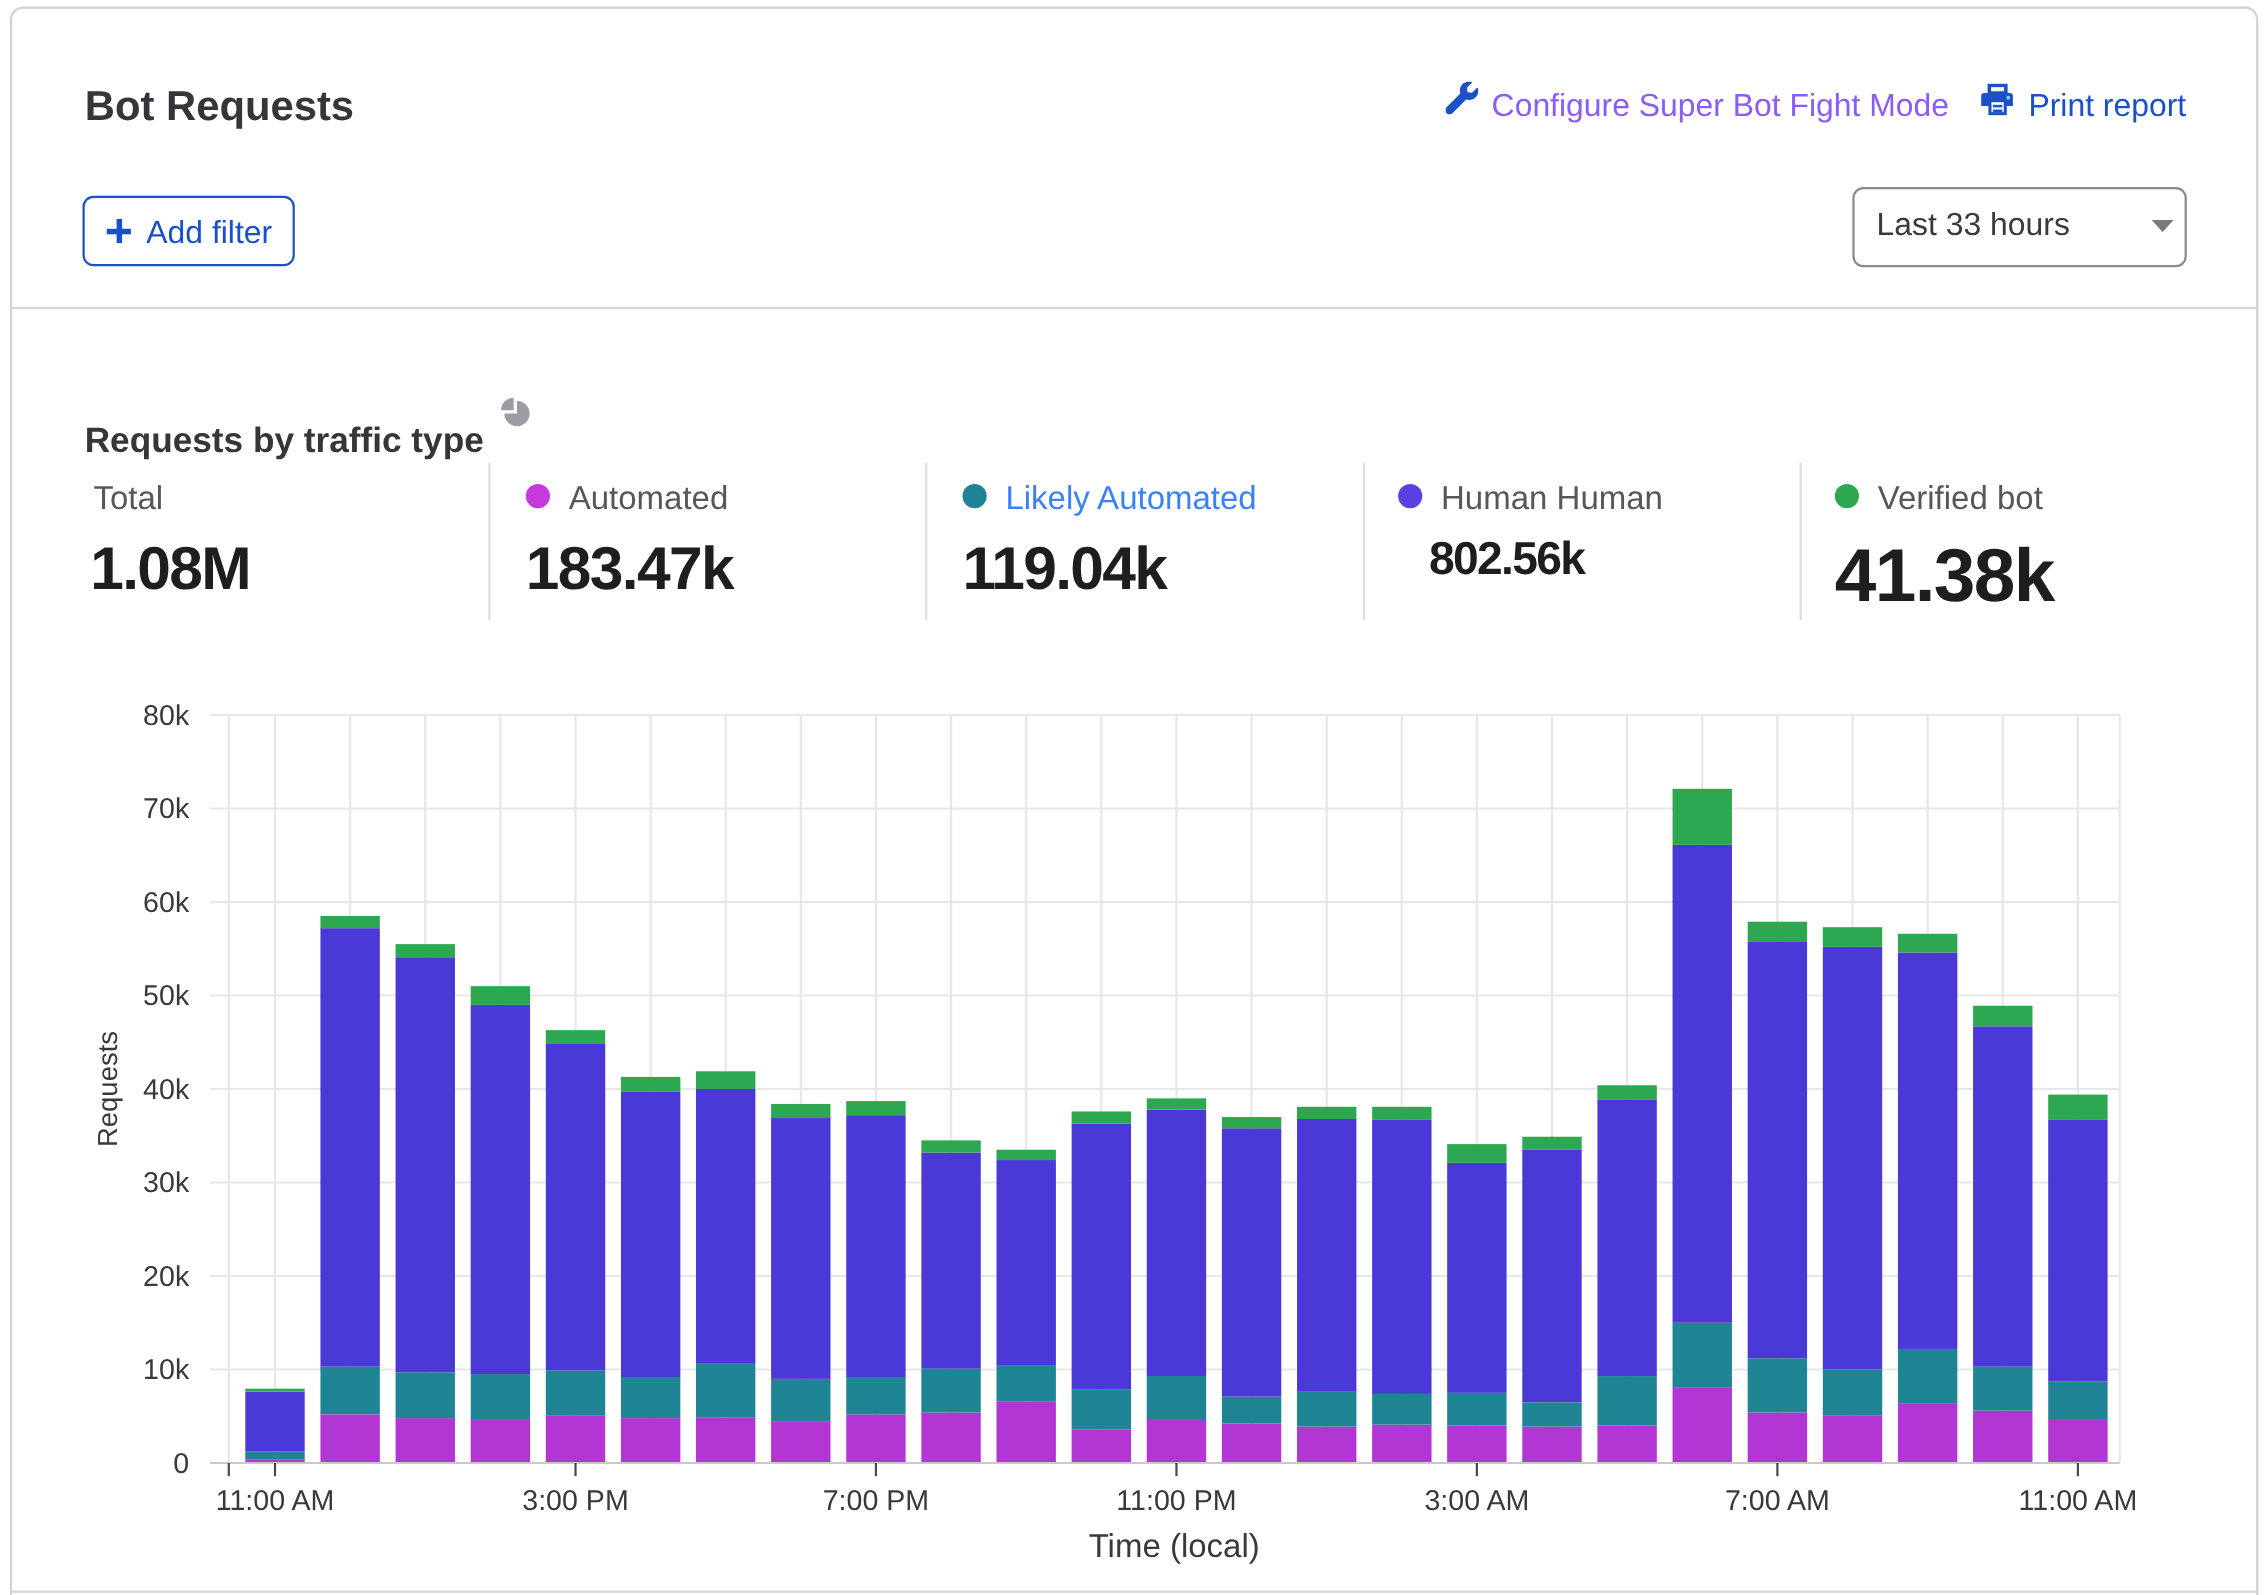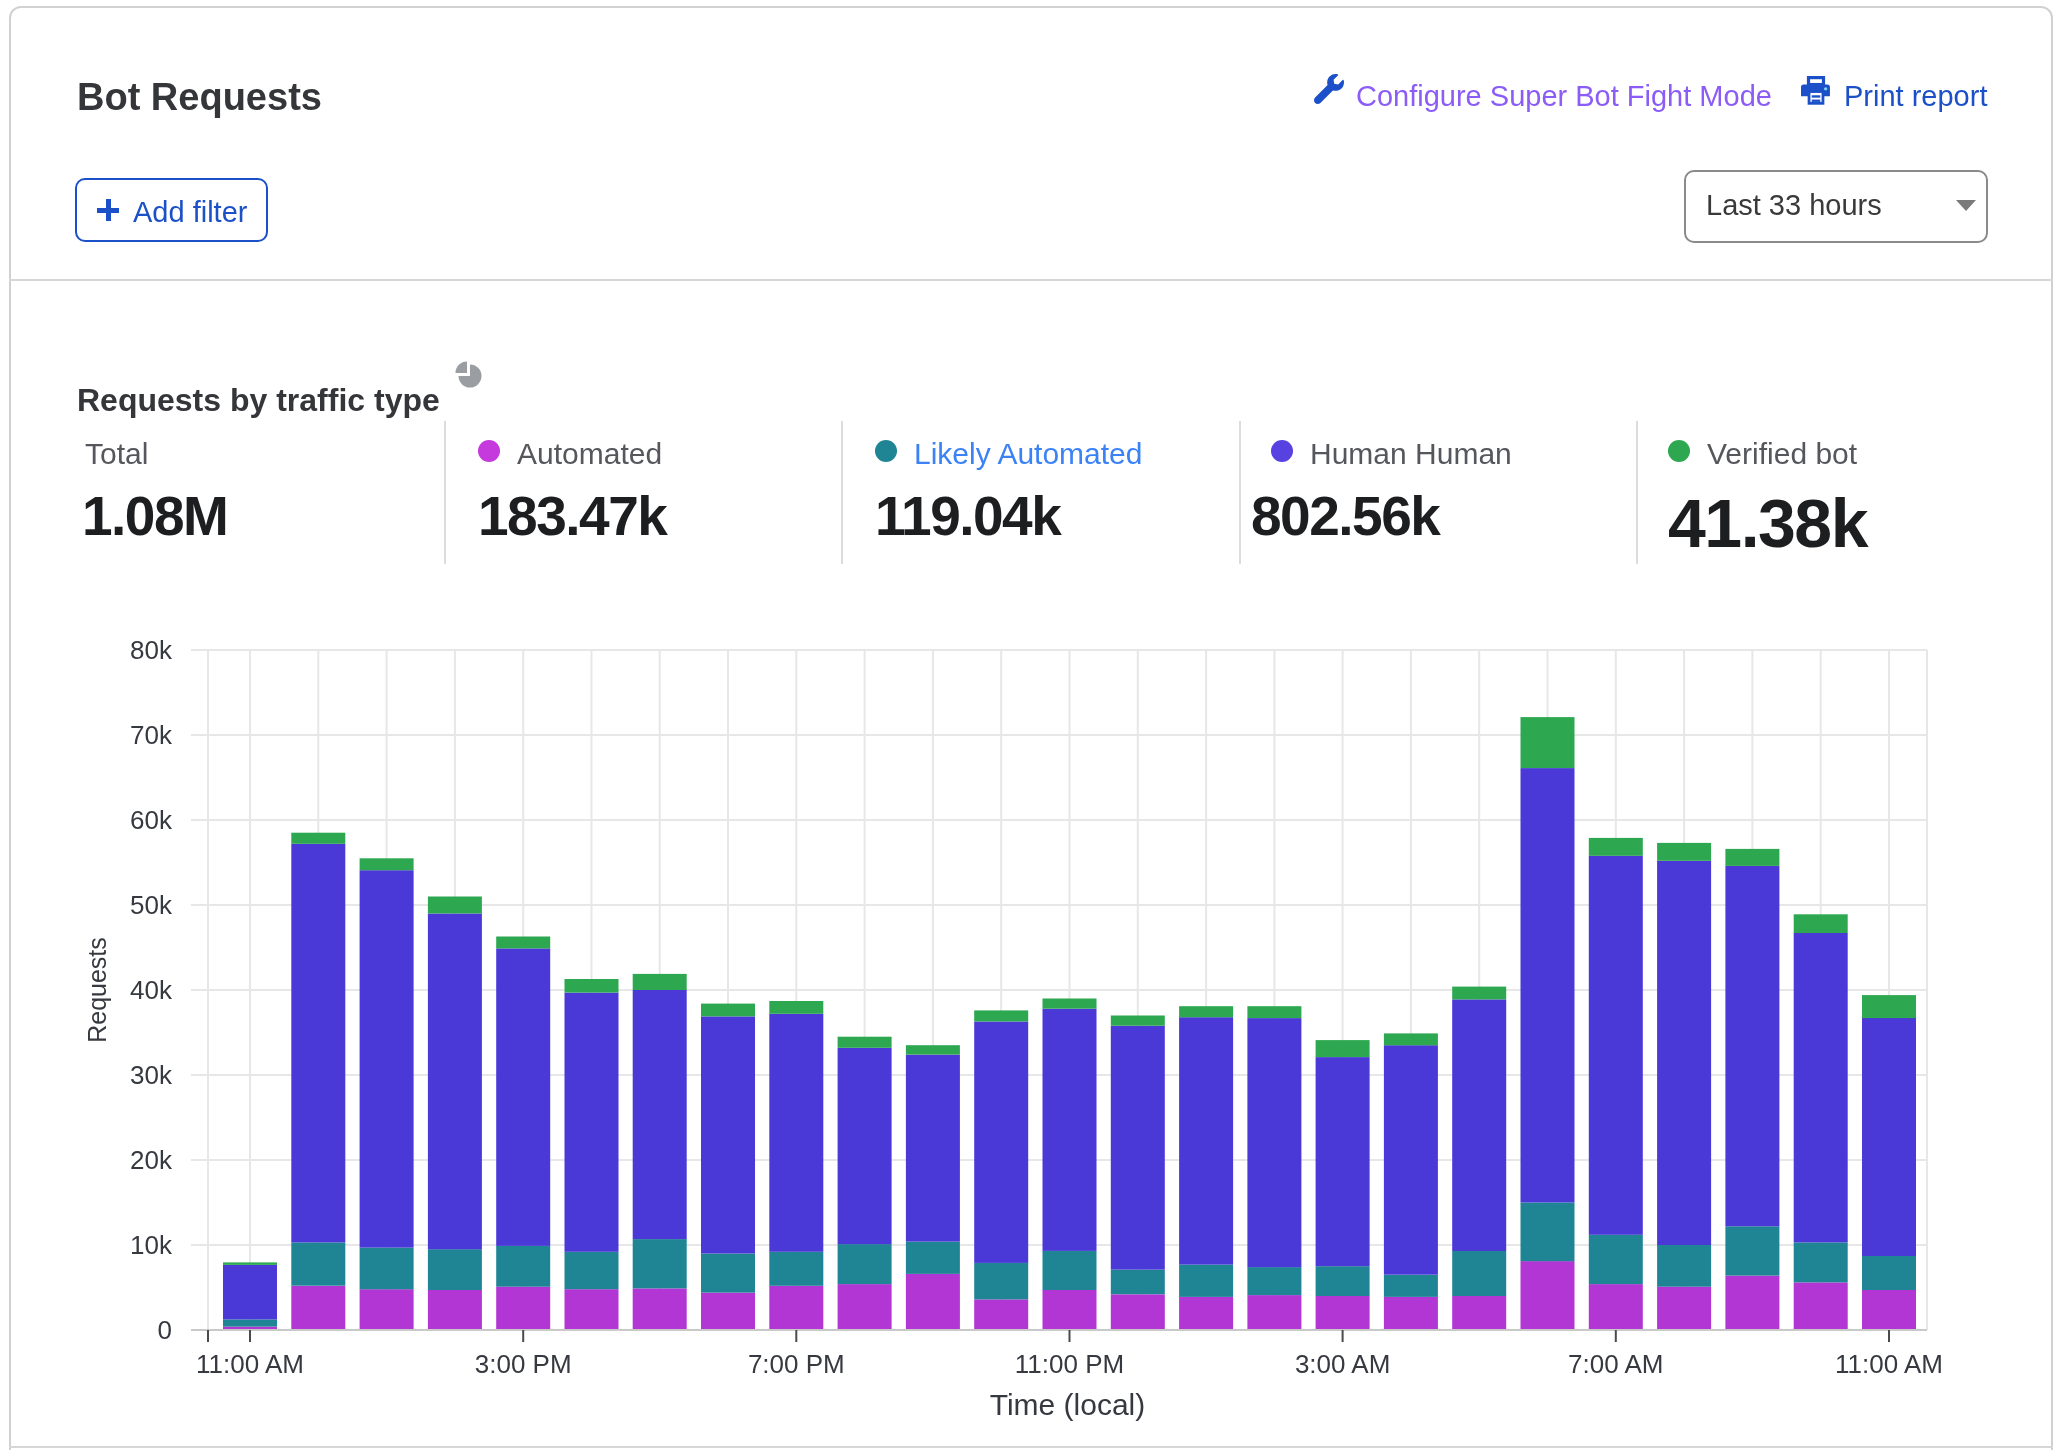--- a/index.html
+++ b/index.html
@@ -44,21 +44,21 @@
 <div style="position:absolute;left:85px;top:437px;font-size:30px;color:#55575C;">Total</div>
 <div style="position:absolute;left:82px;top:484px;font-size:55px;font-weight:700;color:#1D1E20;letter-spacing:-1.5px;">1.08M</div>
 <div style="position:absolute;left:478px;top:440px;width:22px;height:22px;border-radius:50%;background:#C43ADC;"></div>
 <div style="position:absolute;left:517px;top:437px;font-size:30px;color:#55575C;">Automated</div>
 <div style="position:absolute;left:478px;top:484px;font-size:55px;font-weight:700;color:#1D1E20;letter-spacing:-1.5px;">183.47k</div>
 <div style="position:absolute;left:875px;top:440px;width:22px;height:22px;border-radius:50%;background:#1F8594;"></div>
 <div style="position:absolute;left:914px;top:437px;font-size:30px;color:#3b82f6;">Likely Automated</div>
 <div style="position:absolute;left:875px;top:484px;font-size:55px;font-weight:700;color:#1D1E20;letter-spacing:-1.5px;">119.04k</div>
 <div style="position:absolute;left:1271px;top:440px;width:22px;height:22px;border-radius:50%;background:#5742E1;"></div>
 <div style="position:absolute;left:1310px;top:437px;font-size:30px;color:#55575C;">Human Human</div>
-<div style="position:absolute;left:1251px;top:484px;font-size:55px;font-weight:700;color:#1D1E20;letter-spacing:-1.5px;">802.56k</div>
+<div style="position:absolute;left:1299px;top:484px;font-size:42px;font-weight:700;color:#1D1E20;letter-spacing:-1.5px;">802.56k</div>
 <div style="position:absolute;left:1668px;top:440px;width:22px;height:22px;border-radius:50%;background:#2DA850;"></div>
 <div style="position:absolute;left:1707px;top:437px;font-size:30px;color:#55575C;">Verified bot</div>
 <div style="position:absolute;left:1668px;top:484px;font-size:68px;font-weight:700;color:#1D1E20;letter-spacing:-1.5px;">41.38k</div>
 <div style="position:absolute;left:444px;top:421px;width:2px;height:143px;background:#DCDCDC;"></div>
 <div style="position:absolute;left:841px;top:421px;width:2px;height:143px;background:#DCDCDC;"></div>
 <div style="position:absolute;left:1239px;top:421px;width:2px;height:143px;background:#DCDCDC;"></div>
 <div style="position:absolute;left:1636px;top:421px;width:2px;height:143px;background:#DCDCDC;"></div>
 
 <svg width="2062" height="850" viewBox="0 0 2062 850" style="position:absolute;left:0;top:600px;" font-family="Liberation Sans, sans-serif">
 <line x1="191" y1="50.0" x2="1927.0" y2="50.0" stroke="#E7E7E7" stroke-width="2"></line>

